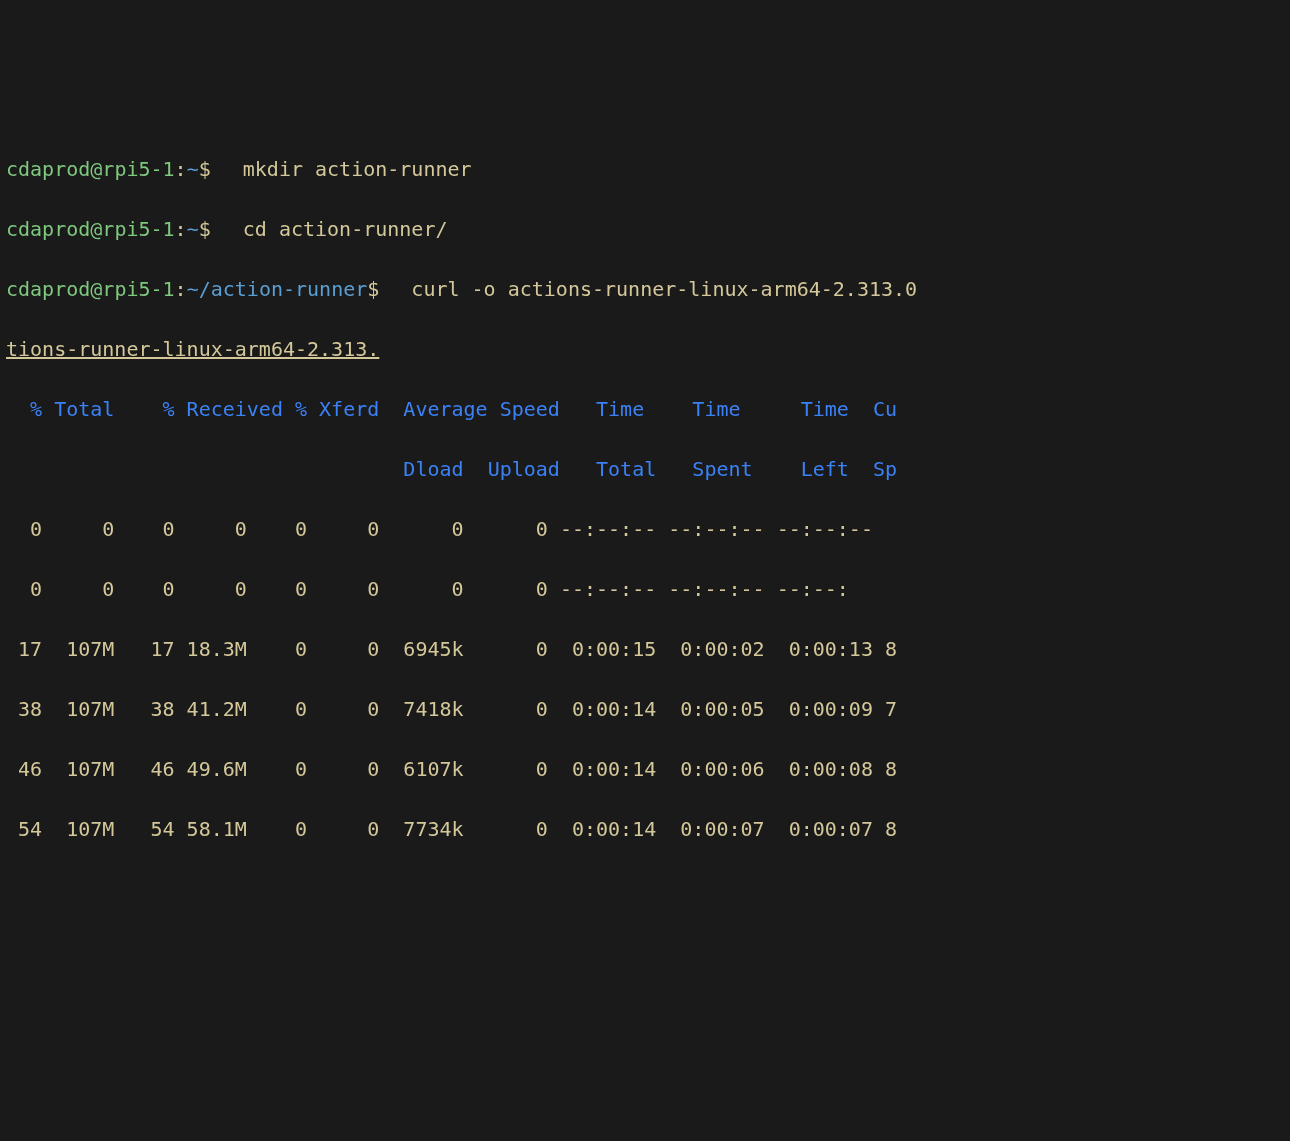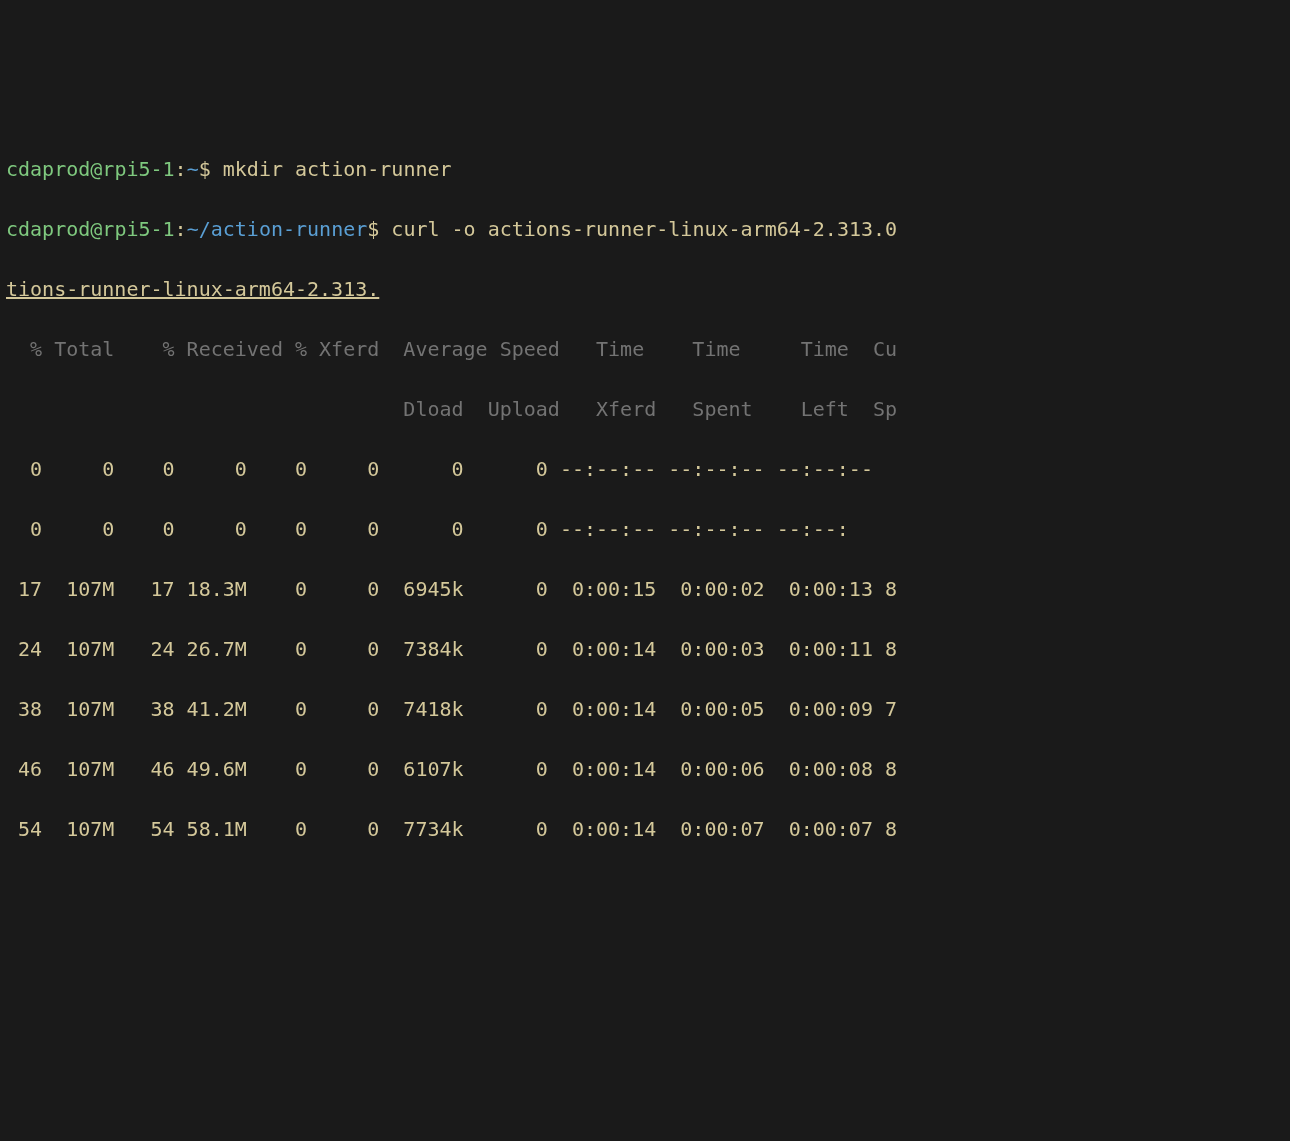--- a/index.html
+++ b/index.html
@@ -12,40 +12,40 @@
       padding: 4px 6px;
       white-space: pre;
       overflow: hidden;
       width: 1290px;
     }
     .user { color: #7fc97f; }
     .host { color: #7fc97f; }
     .colon { color: #d4c89a; }
     .path { color: #5a9fd4; }
     .prompt { color: #d4c89a; }
-    .cmd { color: #d4c89a; }
+    .cmd { color: #d4c89a; margin-left: 20px; }
     .url { color: #d4c89a; text-decoration: underline; }
     .row { display: block; }
-    .header-text { color: #737373; }
+    .header-text { color: #3b82f6; }
   </style>
 </head>
 <body>
 
 
 
 <div>
 <span class="row"><span class="user">cdaprod</span><span class="user">@</span><span class="host">rpi5-1</span><span class="colon">:</span><span class="path">~</span><span class="prompt">$</span> <span class="cmd">mkdir action-runner</span></span>
+<span class="row"><span class="user">cdaprod</span><span class="user">@</span><span class="host">rpi5-1</span><span class="colon">:</span><span class="path">~</span><span class="prompt">$</span> <span class="cmd">cd action-runner/</span></span>
 <span class="row"><span class="user">cdaprod</span><span class="user">@</span><span class="host">rpi5-1</span><span class="colon">:</span><span class="path">~/action-runner</span><span class="prompt">$</span> <span class="cmd">curl -o actions-runner-linux-arm64-2.313.0</span></span>
 <span class="row"><span class="url">tions-runner-linux-arm64-2.313.</span></span>
 <span class="row header-text">  % Total    % Received % Xferd  Average Speed   Time    Time     Time  Cu</span>
-<span class="row header-text">                                 Dload  Upload   Xferd   Spent    Left  Sp</span>
+<span class="row header-text">                                 Dload  Upload   Total   Spent    Left  Sp</span>
 <span class="row">  0     0    0     0    0     0      0      0 --:--:-- --:--:-- --:--:--</span>
 <span class="row">  0     0    0     0    0     0      0      0 --:--:-- --:--:-- --:--:</span>
 <span class="row"> 17  107M   17 18.3M    0     0  6945k      0  0:00:15  0:00:02  0:00:13 8</span>
-<span class="row"> 24  107M   24 26.7M    0     0  7384k      0  0:00:14  0:00:03  0:00:11 8</span>
 <span class="row"> 38  107M   38 41.2M    0     0  7418k      0  0:00:14  0:00:05  0:00:09 7</span>
 <span class="row"> 46  107M   46 49.6M    0     0  6107k      0  0:00:14  0:00:06  0:00:08 8</span>
 <span class="row"> 54  107M   54 58.1M    0     0  7734k      0  0:00:14  0:00:07  0:00:07 8</span>
 
 
 
 
 
 
 

